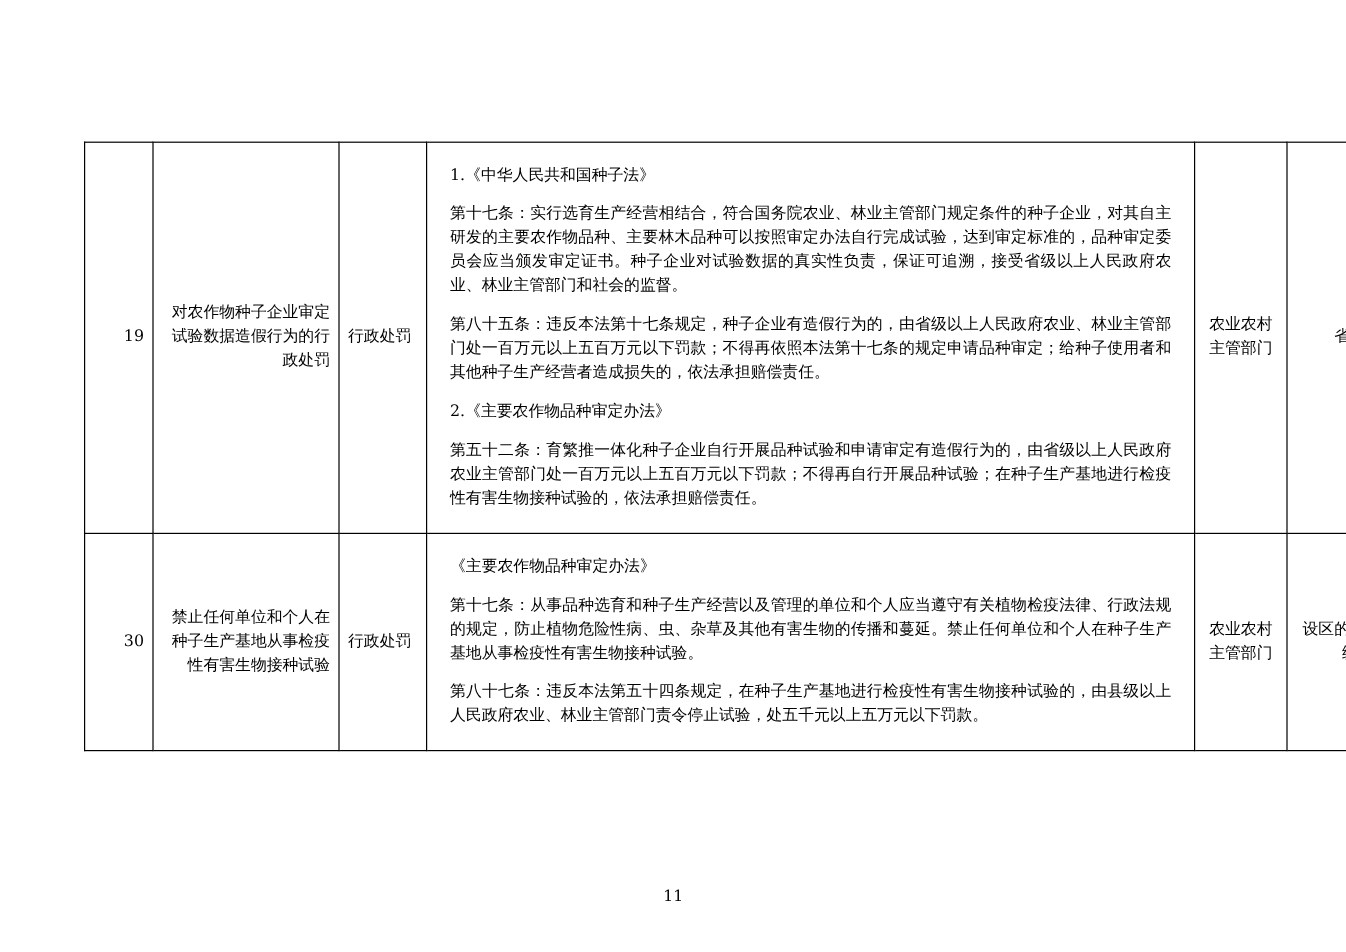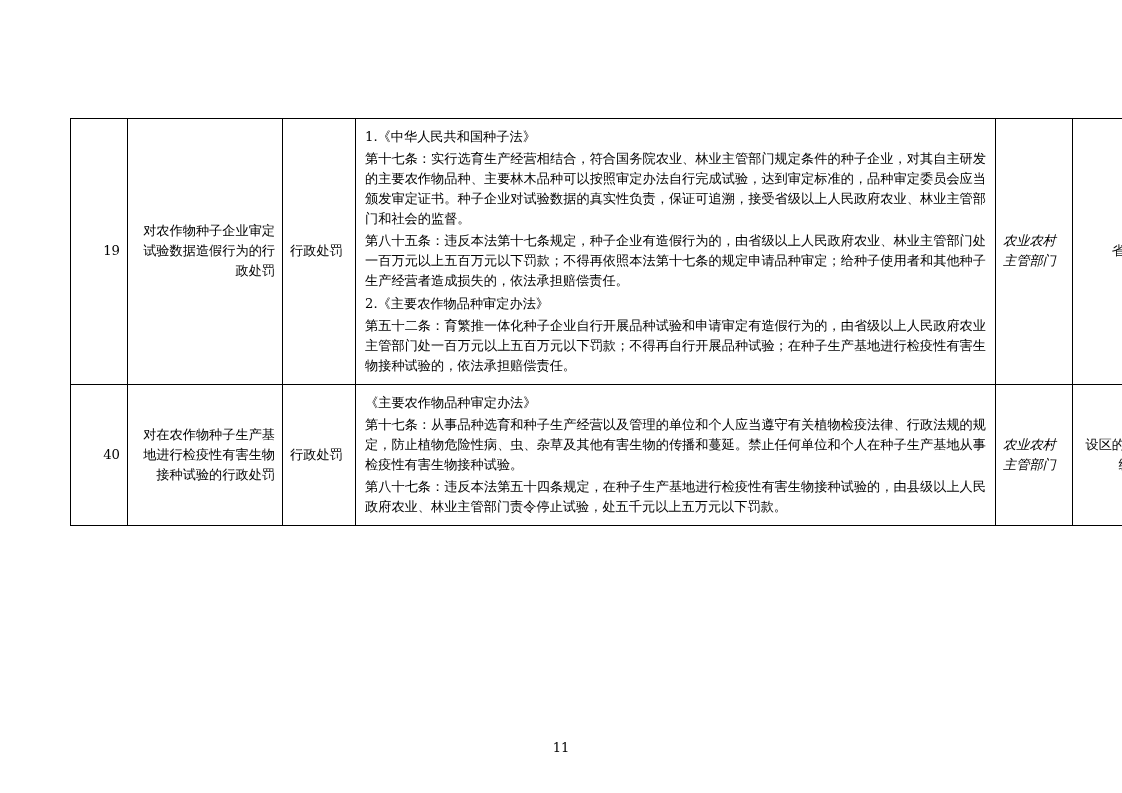--- a/index.html
+++ b/index.html
@@ -35,25 +35,25 @@
     vertical-align: middle;
     padding: 6px 7px;
     font-size: 13.2px;
     line-height: 1.52;
     font-family: "DejaVu Serif", "Liberation Serif", serif;
   }
   .col-no      { width: 42px;  text-align: right; }
   .col-item    { width: 140px; text-align: right; }
   .col-type    { width: 58px;  }
   .col-basis   { width: 625px; text-align: left; vertical-align: top; }
-  .col-dept    { width: 62px;  text-align: left; font-style: italic; }
+  .col-dept    { width: 62px;  text-align: center; }
   .col-level   { width: 90px;  text-align: center; }
 
   .col-basis p {
-    margin: 2px;
+    margin: 12px;
     text-align: justify;
     text-justify: inter-ideograph;
   }
   .page-number {
     position: absolute;
     left: 0;
     top: 740px;
     width: 1122px;
     text-align: center;
     font-size: 13px;
@@ -75,22 +75,22 @@
           <p>1.《中华人民共和国种子法》</p>
           <p>第十七条：实行选育生产经营相结合，符合国务院农业、林业主管部门规定条件的种子企业，对其自主研发的主要农作物品种、主要林木品种可以按照审定办法自行完成试验，达到审定标准的，品种审定委员会应当颁发审定证书。种子企业对试验数据的真实性负责，保证可追溯，接受省级以上人民政府农业、林业主管部门和社会的监督。</p>
           <p>第八十五条：违反本法第十七条规定，种子企业有造假行为的，由省级以上人民政府农业、林业主管部门处一百万元以上五百万元以下罚款；不得再依照本法第十七条的规定申请品种审定；给种子使用者和其他种子生产经营者造成损失的，依法承担赔偿责任。</p>
           <p>2.《主要农作物品种审定办法》</p>
           <p>第五十二条：育繁推一体化种子企业自行开展品种试验和申请审定有造假行为的，由省级以上人民政府农业主管部门处一百万元以上五百万元以下罚款；不得再自行开展品种试验；在种子生产基地进行检疫性有害生物接种试验的，依法承担赔偿责任。</p>
         </td>
         <td class="col-dept">农业农村主管部门</td>
         <td class="col-level">省级</td>
       </tr>
       <tr>
-        <td class="col-no">40</td>
-        <td class="col-item">对在农作物种子生产基地进行检疫性有害生物接种试验的行政处罚</td>
+        <td class="col-no">30</td>
+        <td class="col-item">禁止任何单位和个人在种子生产基地从事检疫性有害生物接种试验</td>
         <td class="col-type">行政处罚</td>
         <td class="col-basis">
           <p>《主要农作物品种审定办法》</p>
           <p>第十七条：从事品种选育和种子生产经营以及管理的单位和个人应当遵守有关植物检疫法律、行政法规的规定，防止植物危险性病、虫、杂草及其他有害生物的传播和蔓延。禁止任何单位和个人在种子生产基地从事检疫性有害生物接种试验。</p>
           <p>第八十七条：违反本法第五十四条规定，在种子生产基地进行检疫性有害生物接种试验的，由县级以上人民政府农业、林业主管部门责令停止试验，处五千元以上五万元以下罚款。</p>
         </td>
         <td class="col-dept">农业农村主管部门</td>
         <td class="col-level">设区的市或县级</td>
       </tr>
     </tbody>

